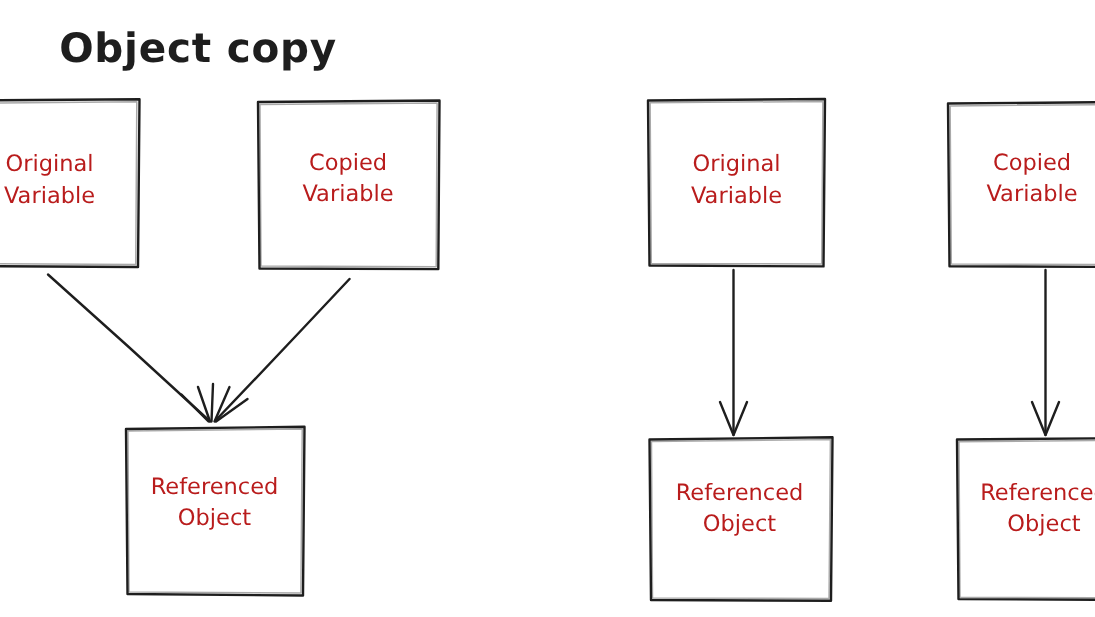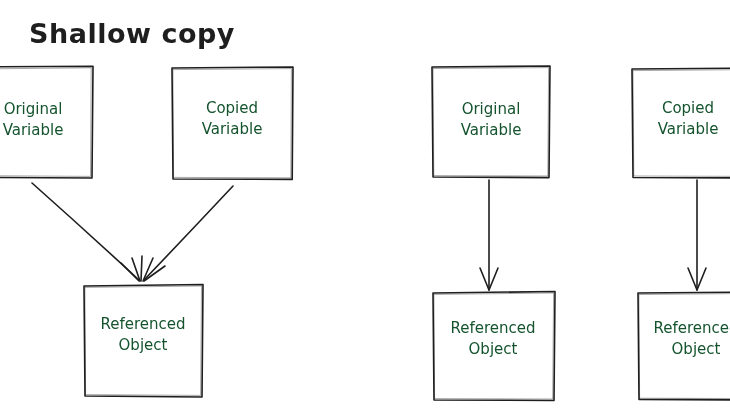--- a/index.html
+++ b/index.html
@@ -30,21 +30,21 @@
     letter-spacing: 0.5px;
     color: #1e1e1e;
     white-space: nowrap;
   }
   .label {
     position: absolute;
     transform: translate(-50%, -50%);
     font-size: 15px;
     line-height: 1.4;
     text-align: center;
-    color: #14532d;
+    color: #b91c1c;
     white-space: pre-line;
   }
   .main-stroke { stroke: #1e1e1e; stroke-width: 1.6; fill: none; stroke-linecap: round; stroke-linejoin: round; }
   .dup-stroke  { stroke: #1e1e1e; stroke-width: 1;   fill: none; stroke-linecap: round; stroke-linejoin: round; opacity: 0.38; }
 </style>
 </head>
 <body>
 
 <div class="canvas">
 
@@ -102,21 +102,21 @@
       <path class="main-stroke" d="M489 290 L480 268"></path>
       <path class="main-stroke" d="M489 290 L498 268"></path>
     </g>
     <g>
       <path class="main-stroke" d="M697 180 L697 288"></path>
       <path class="main-stroke" d="M697 290 L688 268"></path>
       <path class="main-stroke" d="M697 290 L706 268"></path>
     </g>
   </svg>
 
-  <div class="title" style="left:132px; top:33px;">Shallow copy</div>
+  <div class="title" style="left:132px; top:33px;">Object copy</div>
 
   <div class="label" style="left:33px; top:120px;">Original
 Variable</div>
   <div class="label" style="left:232px; top:119px;">Copied
 Variable</div>
   <div class="label" style="left:143px; top:335px;">Referenced
 Object</div>
 
   <div class="label" style="left:491px; top:120px;">Original
 Variable</div>

